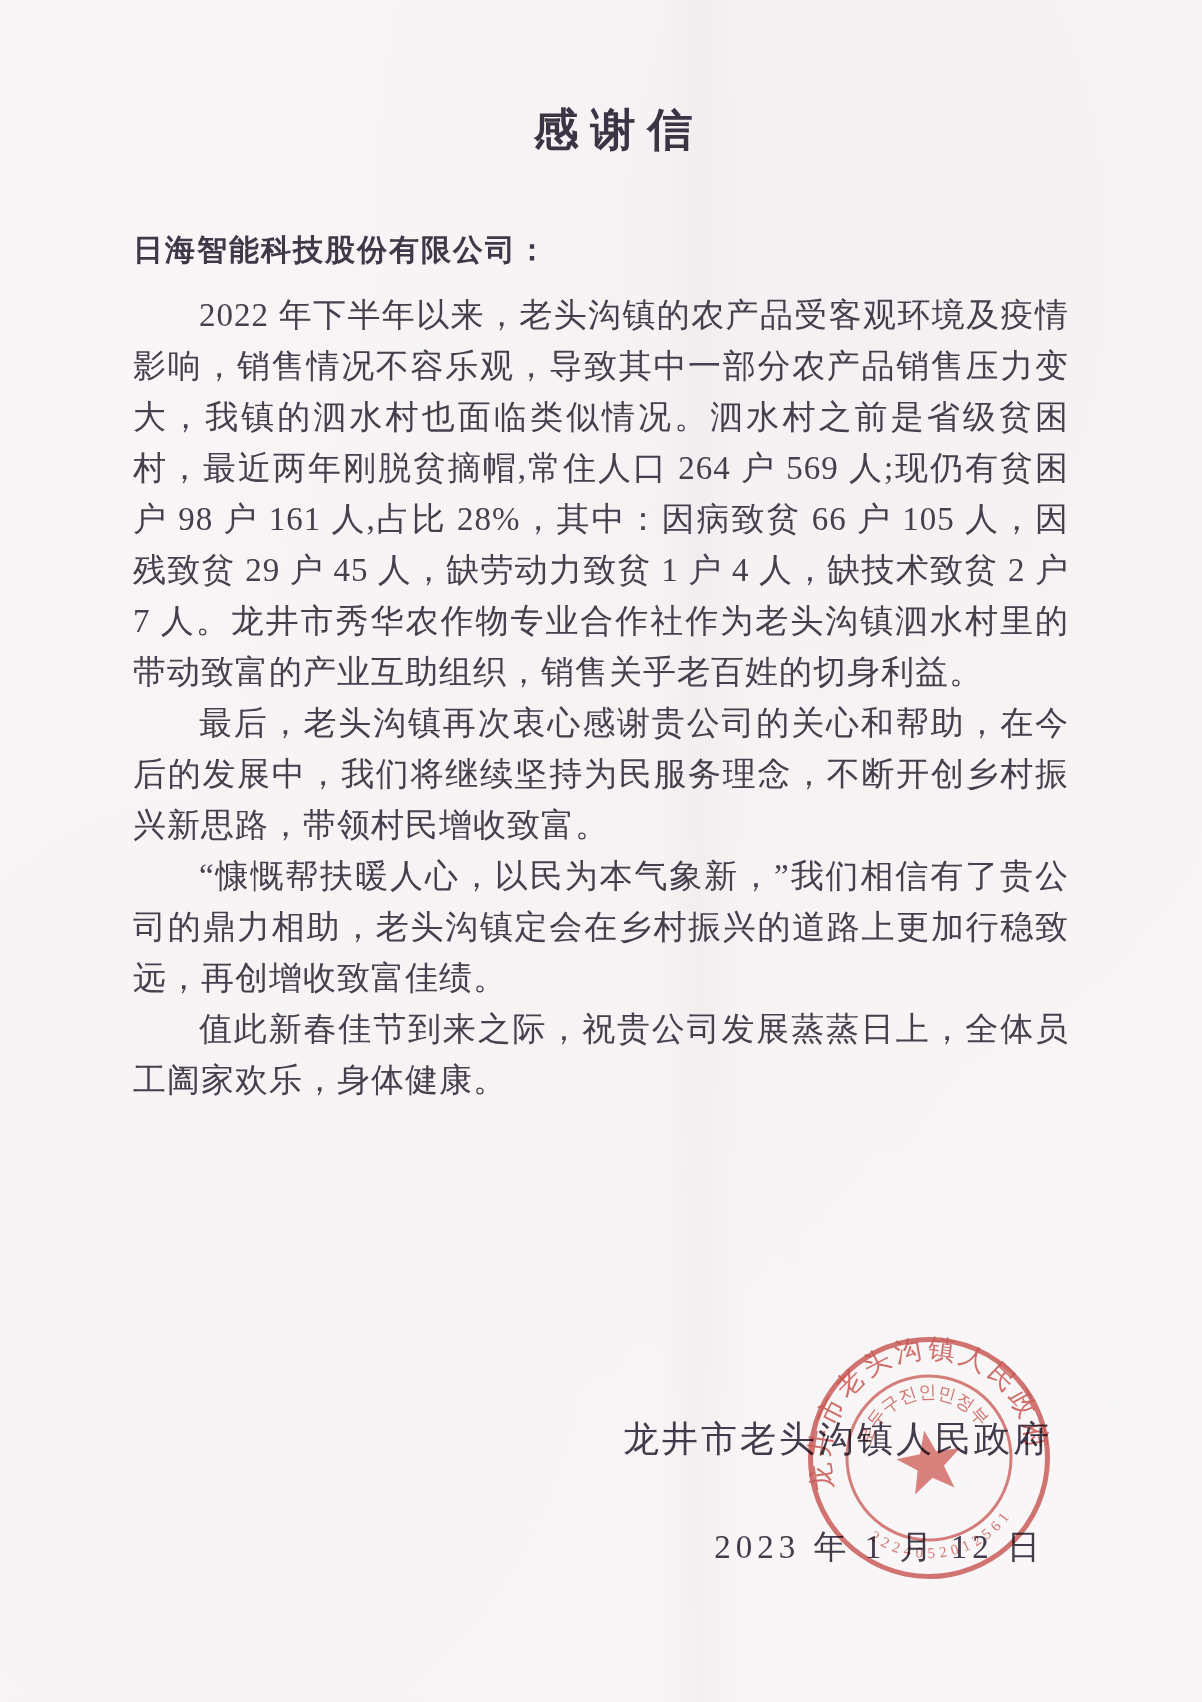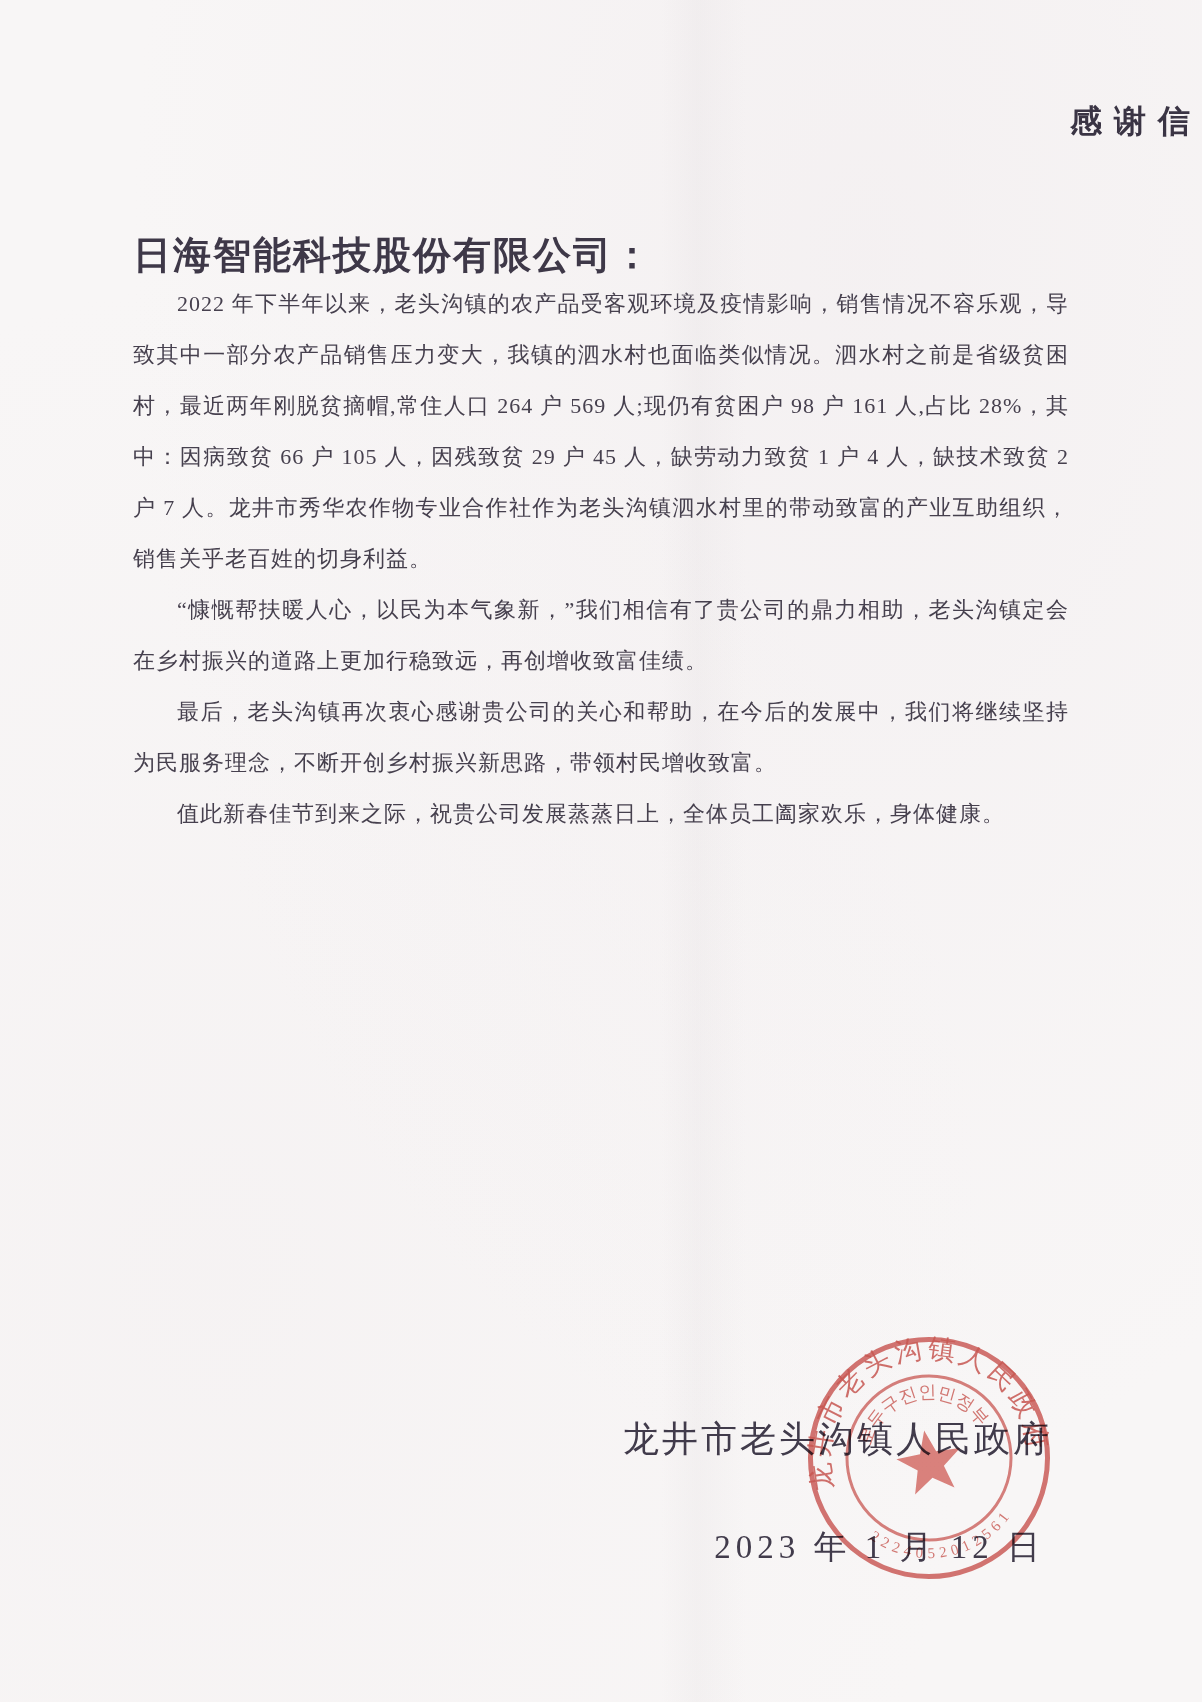--- a/index.html
+++ b/index.html
@@ -14,34 +14,34 @@
     background:
       linear-gradient(90deg, rgba(238,233,235,0) 55%, rgba(214,208,211,0.14) 58%, rgba(238,233,235,0) 62%),
       radial-gradient(ellipse at 72% 15%, rgba(241,236,238,0.55), rgba(241,236,238,0) 60%),
       radial-gradient(ellipse at 18% 75%, rgba(243,239,240,0.5), rgba(243,239,240,0) 55%),
       #f8f6f6;
   }
 
   .title {
     position:absolute; top:100px; left:0; width:100%;
     padding-left:36px; box-sizing:border-box;
-    text-align:right;
-    font-size:32px; font-weight:700; letter-spacing:12px;
+    text-align:center;
+    font-size:45px; font-weight:700; letter-spacing:12px;
     color:#3a3444;
   }
 
   .recipient {
     position:absolute; top:230px; left:133px;
-    font-size:38px; font-weight:700; letter-spacing:2px;
+    font-size:30px; font-weight:700; letter-spacing:2px;
     color:#3e3848;
   }
 
   .body-text {
-    position:absolute; top:278px; left:133px; width:936px;
-    font-size:22px; line-height:51px; letter-spacing:1px;
+    position:absolute; top:290px; left:133px; width:936px;
+    font-size:33px; line-height:51px; letter-spacing:1px;
     text-align:justify; text-justify:inter-character;
   }
   .body-text p {
     margin:0; text-indent:2em; word-break:break-all;
   }
 
   .signature {
     position:absolute; top:1415px; right:150px;
     font-size:36px; letter-spacing:3px; color:#413b4b;
     z-index:2;
@@ -67,22 +67,22 @@
 <body>
 
 <div class="page">
 
   <div class="title">感谢信</div>
 
   <div class="recipient">日海智能科技股份有限公司：</div>
 
   <div class="body-text">
     <p>2022 年下半年以来，老头沟镇的农产品受客观环境及疫情影响，销售情况不容乐观，导致其中一部分农产品销售压力变大，我镇的泗水村也面临类似情况。泗水村之前是省级贫困村，最近两年刚脱贫摘帽,常住人口 264 户 569 人;现仍有贫困户 98 户 161 人,占比 28%，其中：因病致贫 66 户 105 人，因残致贫 29 户 45 人，缺劳动力致贫 1 户 4 人，缺技术致贫 2 户 7 人。龙井市秀华农作物专业合作社作为老头沟镇泗水村里的带动致富的产业互助组织，销售关乎老百姓的切身利益。</p>
+    <p>最后，老头沟镇再次衷心感谢贵公司的关心和帮助，在今后的发展中，我们将继续坚持为民服务理念，不断开创乡村振兴新思路，带领村民增收致富。</p>
     <p>“慷慨帮扶暖人心，以民为本气象新，”我们相信有了贵公司的鼎力相助，老头沟镇定会在乡村振兴的道路上更加行稳致远，再创增收致富佳绩。</p>
-    <p>最后，老头沟镇再次衷心感谢贵公司的关心和帮助，在今后的发展中，我们将继续坚持为民服务理念，不断开创乡村振兴新思路，带领村民增收致富。</p>
     <p>值此新春佳节到来之际，祝贵公司发展蒸蒸日上，全体员工阖家欢乐，身体健康。</p>
   </div>
 
   <div class="signature">龙井市老头沟镇人民政府</div>
 
   <div class="date">2023 年 1 月 12 日</div>
 
   <svg class="seal" viewBox="-130 -130 260 260" xmlns="http://www.w3.org/2000/svg">
     <defs>
       <path id="arc-outer-text" d="M -97.8 20.8 A 100 100 0 1 1 97.8 20.8" fill="none"></path>

